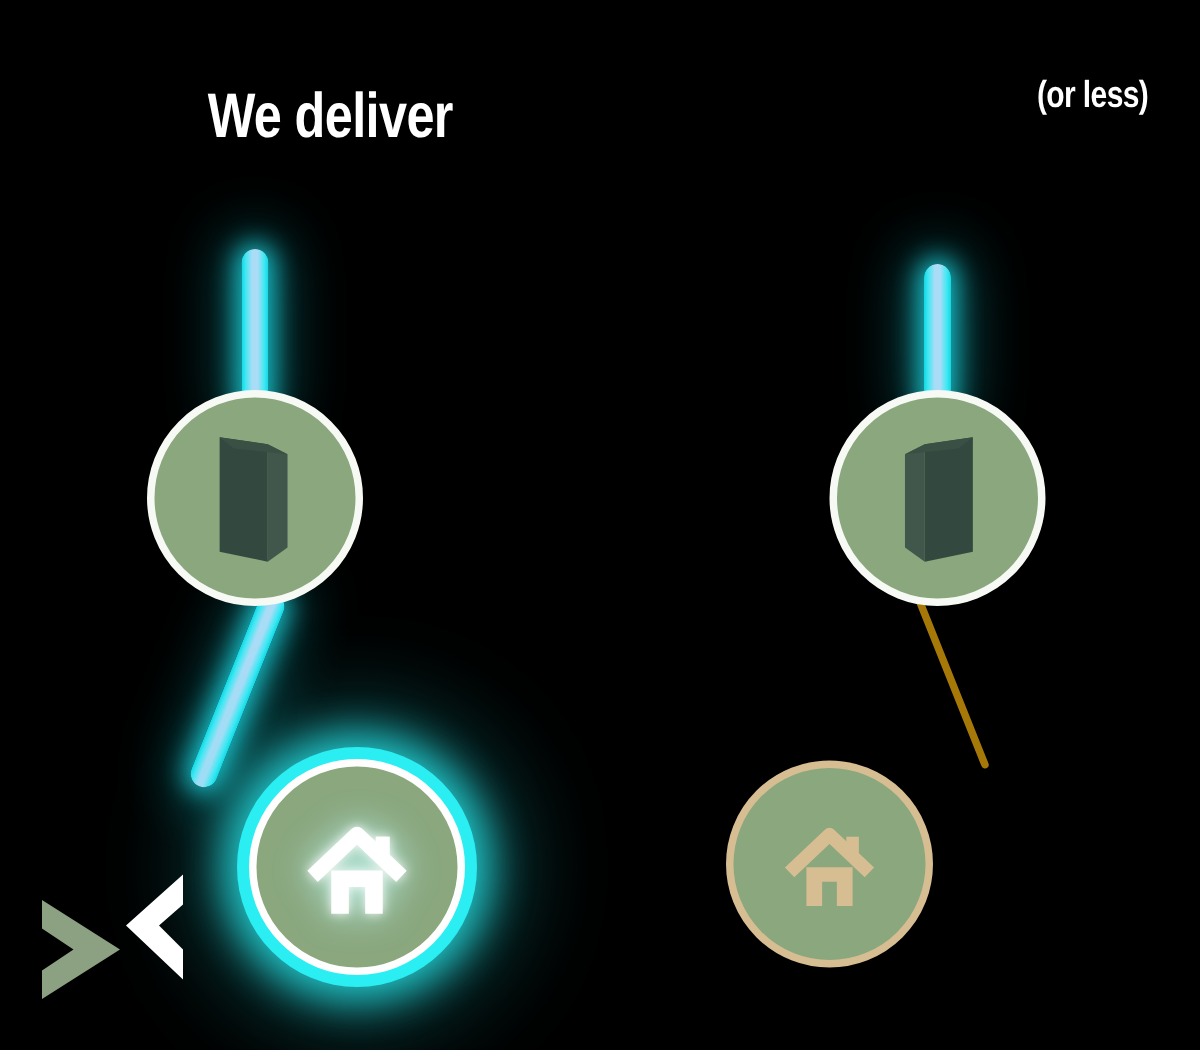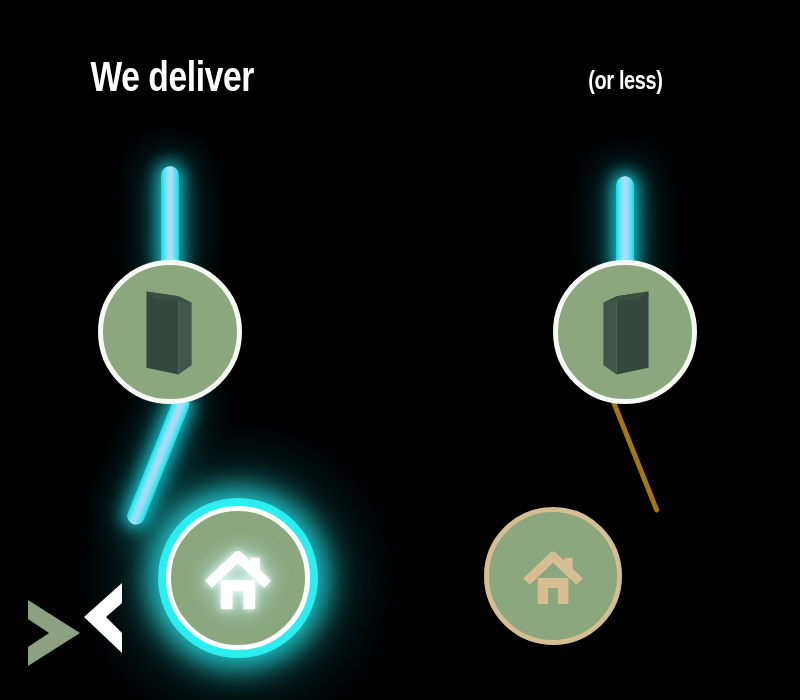--- a/index.html
+++ b/index.html
@@ -1,25 +1,25 @@
 <!DOCTYPE html>
 <html><head>
 <meta charset="utf-8">
 <style>
   html,body{margin:0;padding:0;background:#000;}
   .stage{position:relative;width:800px;height:700px;background:#000000;overflow:hidden;
          font-family:"Liberation Sans", sans-serif;}
 
   
-  .headline{position:absolute;color:#ffffff;font-weight:700;text-align:center;z-index:4;}
+  .headline{position:absolute;color:#ffffff;font-weight:700;text-align:right;z-index:4;}
   .headline .ln{display:block;white-space:nowrap;}
   .headline .ln > span{display:inline-block;transform:scaleX(.80);letter-spacing:-.5px;}
   .headline-left{left:22px;top:48px;width:300px;font-size:42px;line-height:57px;}
   .headline-right{left:475px;top:46px;width:300px;font-size:37px;line-height:42px;}
-  .headline-right .small{font-size:25px;line-height:30px;margin-top:19px;}
+  .headline-right .small{font-size:25px;line-height:30px;margin-top:2px;}
 
   
   .glow-line{position:absolute;width:18px;border-radius:9px;z-index:1;
     background:linear-gradient(90deg, rgba(18,226,240,.95) 0%, #3ee8f3 15%,
                #abdcf6 40%, #abdcf6 60%, #3ee8f3 85%, rgba(18,226,240,.95) 100%);
     box-shadow:0 0 16px 4px rgba(31,235,245,.75), 0 0 38px 12px rgba(31,235,245,.32);}
   .drop-left{left:161px;top:166px;height:112px;}
   .drop-right{left:616px;top:176px;height:100px;}
   .conn-left{left:175px;top:396px;height:138px;transform-origin:50% 0;transform:rotate(21.8deg);}
 

